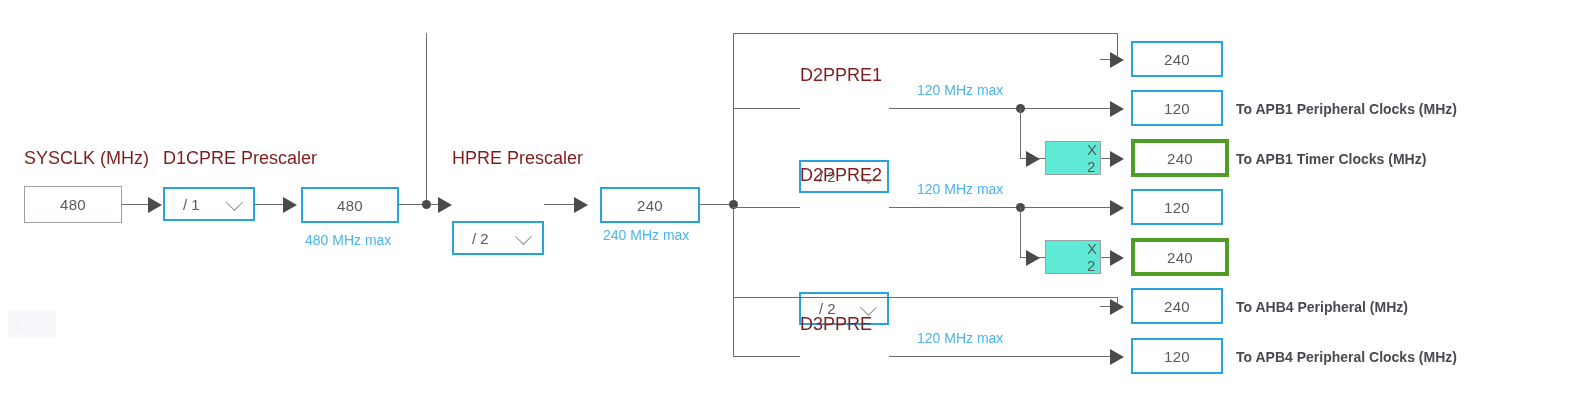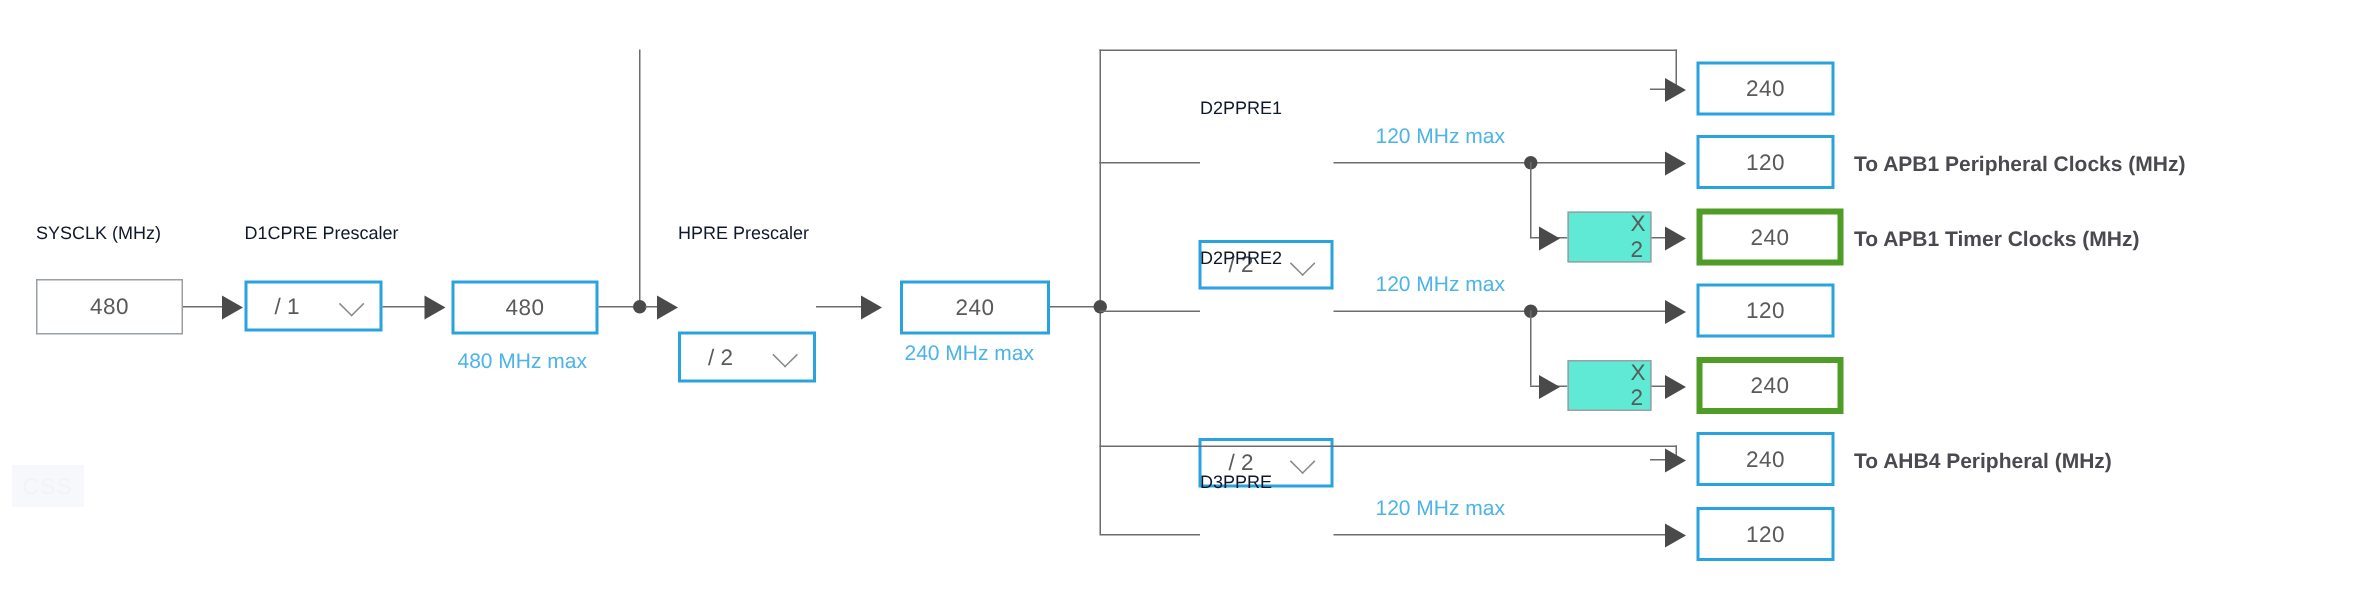--- a/index.html
+++ b/index.html
@@ -42,21 +42,21 @@
   }
 
   
   .mbox{
     border:1px solid #9aa0a6;background:#5eead4;
     display:flex;align-items:center;justify-content:center;
     font-size:15px;color:#5a5a5a;letter-spacing:1px;padding-left:41px;
   }
 
   
-  .lbl{position:absolute;font-size:12px;color:#0f172a;white-space:nowrap;}
+  .lbl{position:absolute;font-size:18px;color:#7f1d1d;white-space:nowrap;}
   .lbl-max{position:absolute;font-size:14px;color:#4cb4e7;white-space:nowrap;}
   .lbl-out{position:absolute;font-size:14px;color:#49494f;font-weight:bold;white-space:nowrap;}
 
   
   .wire-h{position:absolute;height:0;border-top:1.6px solid #6d6d6d;}
   .wire-v{position:absolute;width:0;border-left:1.6px solid #6d6d6d;}
   .dot{position:absolute;width:9px;height:9px;border-radius:50%;background:#4a4a4a;}
   .arrow{
     position:absolute;width:0;height:0;
     border-top:8px solid transparent;
@@ -179,14 +179,15 @@
   <div class="lbl-out" style="left:1236px;top:151px;">To APB1 Timer Clocks (MHz)</div>
 
   <div class="node vbox blue" style="left:1131px;top:189px;width:92px;height:36px;">120</div>
 
   <div class="node vbox green" style="left:1131px;top:238px;width:98px;height:38px;">240</div>
 
   <div class="node vbox blue" style="left:1131px;top:288px;width:92px;height:36px;">240</div>
   <div class="lbl-out" style="left:1236px;top:299px;">To AHB4 Peripheral (MHz)</div>
 
   <div class="node vbox blue" style="left:1131px;top:338px;width:92px;height:36px;">120</div>
+  <div class="lbl-out" style="left:1236px;top:349px;">To APB4 Peripheral Clocks (MHz)</div>
 
 </div>
 
 </body></html>

